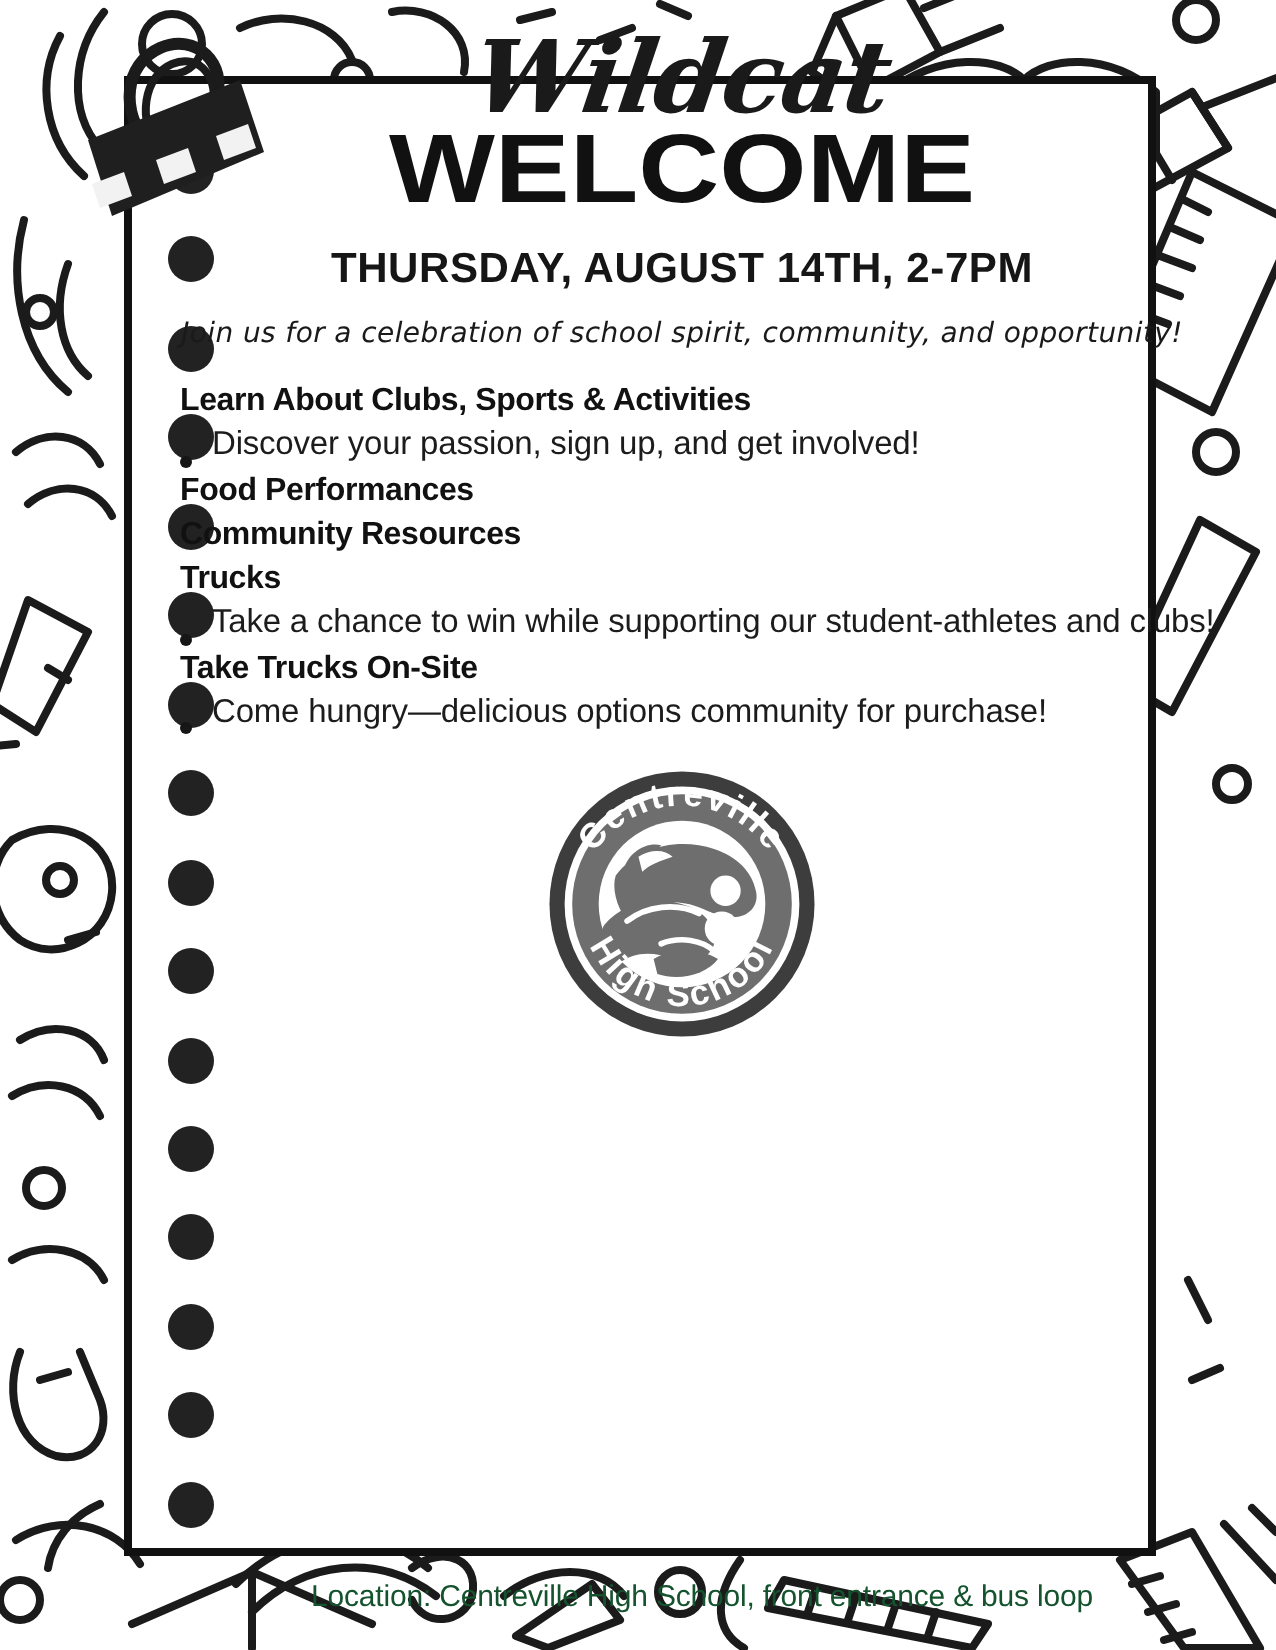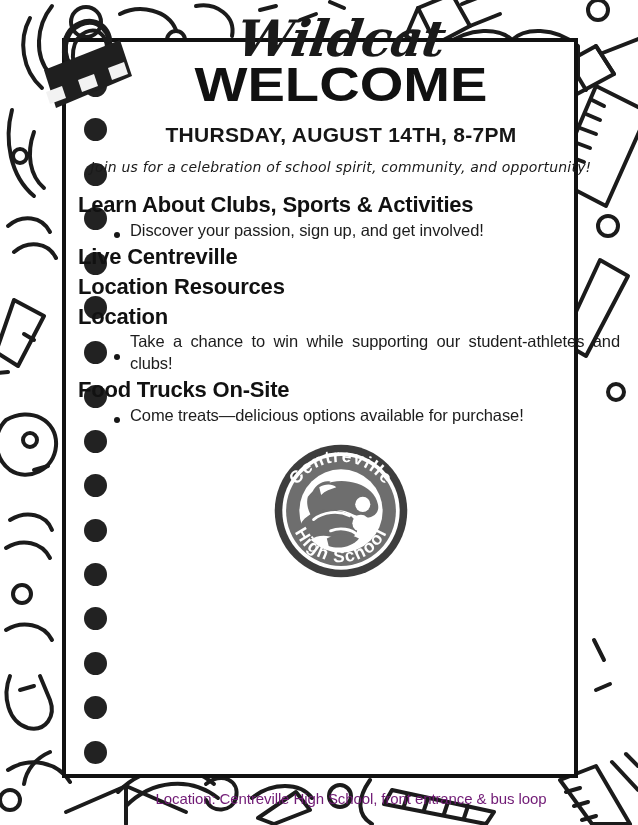--- a/index.html
+++ b/index.html
@@ -136,34 +136,33 @@
     margin-top: 16px;
     padding-left: 10px;
     padding-right: 6px;
   }
 
   .section { margin-bottom: 2px; }
 
   .section-heading {
     font-family: "Liberation Sans", sans-serif;
     font-weight: 700;
-    font-size: 22px;
+    font-size: 16px;
     color: #111111;
     letter-spacing: -0.2px;
     line-height: 1.26;
-    padding-left: 16px;
+    padding-left: 28px;
   }
 
   .section-bullet-row {
     display: flex;
-    align-items: center;
+    align-items: flex-end;
     padding-left: 28px;
     padding-right: 4px;
     margin-top: 1px;
-    margin-left: 24px;
   }
 
   .bullet-dot {
     flex: 0 0 auto;
     width: 6px;
     height: 6px;
     border-radius: 50%;
     background: #161616;
     margin-top: 9px;
     margin-right: 10px;
@@ -190,21 +189,21 @@
 
   
   #footer-location {
     position: absolute;
     left: 26px;
     right: 6px;
     bottom: 18px;
     text-align: center;
     font-family: "Liberation Sans", sans-serif;
     font-size: 15px;
-    color: #701a75;
+    color: #14532d;
     letter-spacing: -0.1px;
   }
 </style>
 </head>
 <body>
 
 <div id="stage">
 
   <svg id="doodle-bg" viewBox="0 0 638 825" width="638" height="825" aria-hidden="true">
     <g fill="none" stroke="#1b1b1b" stroke-width="4" stroke-linecap="round" stroke-linejoin="round">
@@ -336,55 +335,55 @@
     <path d="M18 78 L 34 72 L 38 84 L 22 90 Z" fill="#f2f2f2"></path>
     <path d="M50 66 L 66 60 L 70 72 L 54 78 Z" fill="#f2f2f2"></path>
     <path d="M80 54 L 96 48 L 100 60 L 84 66 Z" fill="#f2f2f2"></path>
   </svg>
 
   <div id="card-content">
 
     <div id="title-block">
       <span id="title-script">Wildcat</span>
       <span id="title-welcome">WELCOME</span>
-      <div id="event-datetime">THURSDAY, AUGUST 14TH, 8-7PM</div>
+      <div id="event-datetime">THURSDAY, AUGUST 14TH, 2-7PM</div>
       <div id="tagline">Join us for a celebration of school spirit, community, and opportunity!</div>
     </div>
 
     <div id="sections">
 
       <div class="section">
         <div class="section-heading">Learn About Clubs, Sports &amp; Activities</div>
         <div class="section-bullet-row">
           <span class="bullet-dot"></span>
           <span class="section-detail">Discover your passion, sign up, and get involved!</span>
         </div>
       </div>
 
       <div class="section">
-        <div class="section-heading">Live Centreville</div>
+        <div class="section-heading">Food Performances</div>
       </div>
 
       <div class="section">
-        <div class="section-heading">Location Resources</div>
+        <div class="section-heading">Community Resources</div>
       </div>
 
       <div class="section">
-        <div class="section-heading">Location</div>
+        <div class="section-heading">Trucks</div>
         <div class="section-bullet-row">
           <span class="bullet-dot"></span>
           <span class="section-detail">Take a chance to win while supporting our student-athletes and clubs!</span>
         </div>
       </div>
 
       <div class="section">
-        <div class="section-heading">Food Trucks On-Site</div>
+        <div class="section-heading">Take Trucks On-Site</div>
         <div class="section-bullet-row">
           <span class="bullet-dot"></span>
-          <span class="section-detail">Come treats—delicious options available for purchase!</span>
+          <span class="section-detail">Come hungry—delicious options community for purchase!</span>
         </div>
       </div>
 
 
     </div>
 
     <div id="logo-wrap">
       <svg id="school-logo" viewBox="0 0 150 150" width="142" height="142" aria-hidden="true">
         <defs>
           <path id="arcTop" d="M 20 78 A 55 55 0 0 1 130 78"></path>

